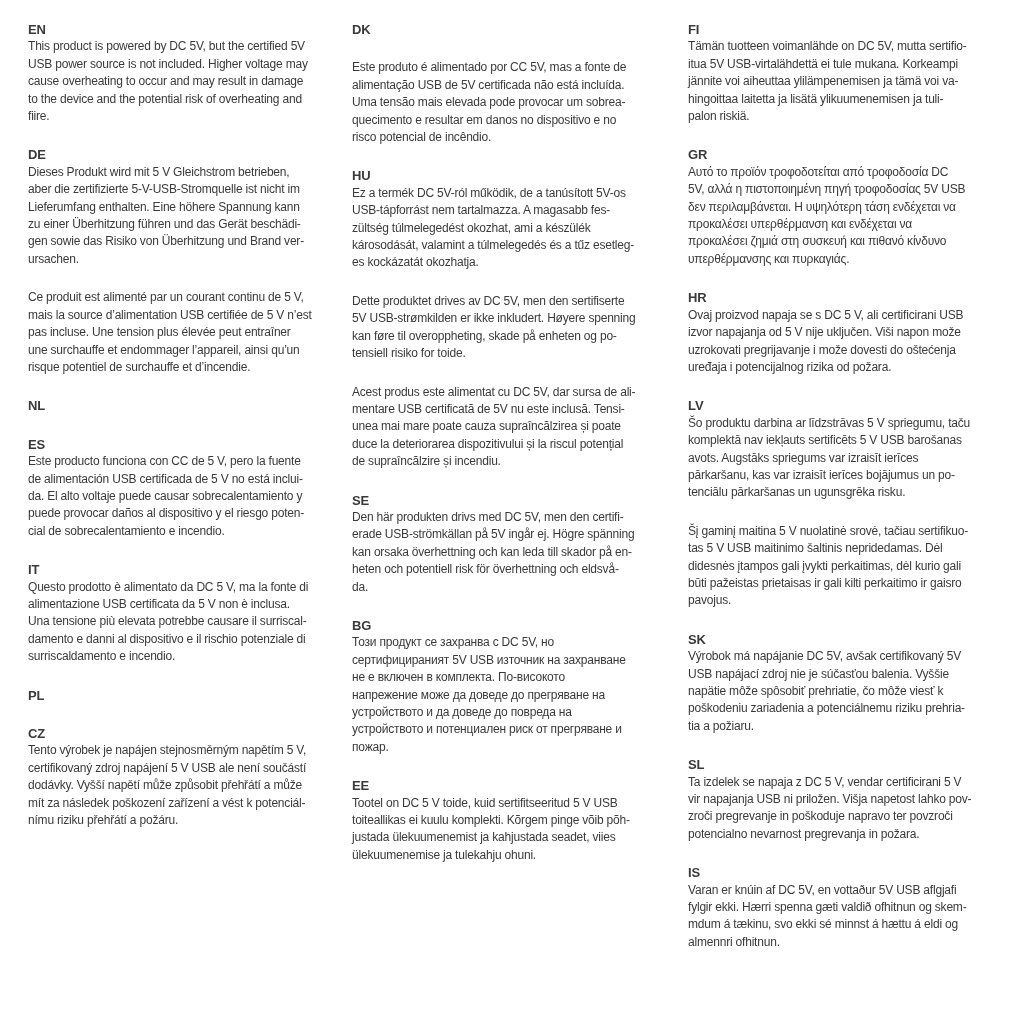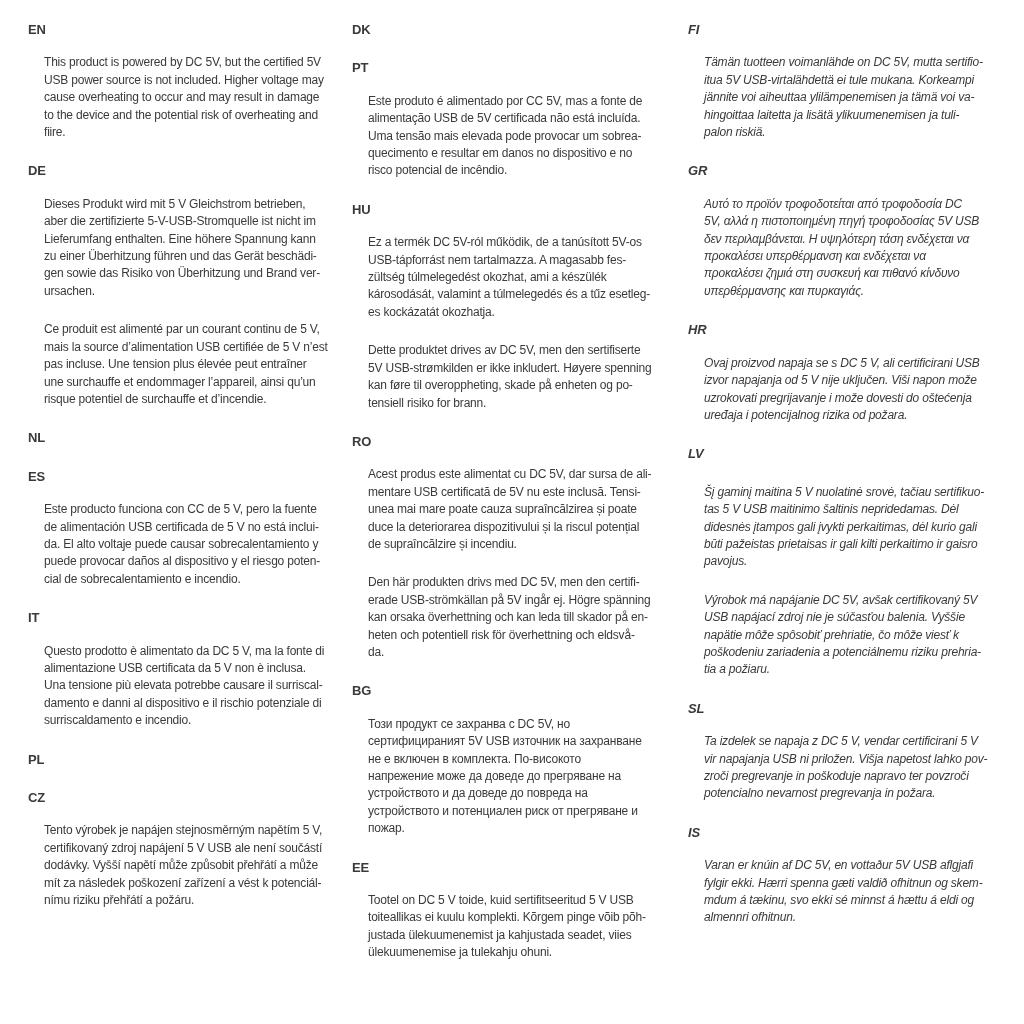--- a/index.html
+++ b/index.html
@@ -17,33 +17,33 @@
   .page {
     display: flex;
     box-sizing: border-box;
     padding: 21px 8px 0 28px;
   }
   .column {
     flex: 0 0 auto;
   }
   .col-0 { width: 324px; }
   .col-1 { width: 336px; }
-  .col-2 { width: 328px; font-style: italic; }
+  .col-2 { width: 328px; }
   .lang-block {
     margin: 0 0 21px 0;
   }
   .lang-code {
     margin: 0;
     font-size: 13px;
     font-weight: bold;
     line-height: 17.4px;
     letter-spacing: -0.1px;
   }
   .lang-text {
-    margin: 16px;
+    margin: 0;
     font-size: 12px;
     line-height: 17.4px;
     letter-spacing: -0.2px;
     white-space: pre;
   }
 </style>
 </head>
 <body>
 
 <div class="page">
@@ -103,50 +103,49 @@
 mít za následek poškození zařízení a vést k potenciál-
 nímu riziku přehřátí a požáru.</p>
     </section>
   </div>
 
   <div class="column col-1">
     <section class="lang-block">
       <h2 class="lang-code">DK</h2>
     </section>
     <section class="lang-block">
-      <h2 class="lang-code">PT</h2>
       <p class="lang-text">Este produto é alimentado por CC 5V, mas a fonte de
 alimentação USB de 5V certificada não está incluída.
 Uma tensão mais elevada pode provocar um sobrea-
 quecimento e resultar em danos no dispositivo e no
 risco potencial de incêndio.</p>
     </section>
     <section class="lang-block">
       <h2 class="lang-code">HU</h2>
       <p class="lang-text">Ez a termék DC 5V-ról működik, de a tanúsított 5V-os
 USB-tápforrást nem tartalmazza. A magasabb fes-
 zültség túlmelegedést okozhat, ami a készülék
 károsodását, valamint a túlmelegedés és a tűz esetleg-
 es kockázatát okozhatja.</p>
     </section>
     <section class="lang-block">
       <p class="lang-text">Dette produktet drives av DC 5V, men den sertifiserte
 5V USB-strømkilden er ikke inkludert. Høyere spenning
 kan føre til overoppheting, skade på enheten og po-
-tensiell risiko for brann.</p>
-    </section>
-    <section class="lang-block">
-      <h2 class="lang-code">RO</h2>
+tensiell risiko for toide.</p>
+    </section>
+    <section class="lang-block">
       <p class="lang-text">Acest produs este alimentat cu DC 5V, dar sursa de ali-
 mentare USB certificată de 5V nu este inclusă. Tensi-
 unea mai mare poate cauza supraîncălzirea și poate
 duce la deteriorarea dispozitivului și la riscul potențial
 de supraîncălzire și incendiu.</p>
     </section>
     <section class="lang-block">
+      <h2 class="lang-code">SE</h2>
       <p class="lang-text">Den här produkten drivs med DC 5V, men den certifi-
 erade USB-strömkällan på 5V ingår ej. Högre spänning
 kan orsaka överhettning och kan leda till skador på en-
 heten och potentiell risk för överhettning och eldsvå-
 da.</p>
     </section>
     <section class="lang-block">
       <h2 class="lang-code">BG</h2>
       <p class="lang-text">Този продукт се захранва с DC 5V, но
 сертифицираният 5V USB източник на захранване
@@ -185,29 +184,35 @@
     </section>
     <section class="lang-block">
       <h2 class="lang-code">HR</h2>
       <p class="lang-text">Ovaj proizvod napaja se s DC 5 V, ali certificirani USB
 izvor napajanja od 5 V nije uključen. Viši napon može
 uzrokovati pregrijavanje i može dovesti do oštećenja
 uređaja i potencijalnog rizika od požara.</p>
     </section>
     <section class="lang-block">
       <h2 class="lang-code">LV</h2>
+      <p class="lang-text">Šo produktu darbina ar līdzstrāvas 5 V spriegumu, taču
+komplektā nav iekļauts sertificēts 5 V USB barošanas
+avots. Augstāks spriegums var izraisīt ierīces
+pārkaršanu, kas var izraisīt ierīces bojājumus un po-
+tenciālu pārkaršanas un ugunsgrēka risku.</p>
     </section>
     <section class="lang-block">
       <p class="lang-text">Šį gaminį maitina 5 V nuolatinė srovė, tačiau sertifikuo-
 tas 5 V USB maitinimo šaltinis nepridedamas. Dėl
 didesnės įtampos gali įvykti perkaitimas, dėl kurio gali
 būti pažeistas prietaisas ir gali kilti perkaitimo ir gaisro
 pavojus.</p>
     </section>
     <section class="lang-block">
+      <h2 class="lang-code">SK</h2>
       <p class="lang-text">Výrobok má napájanie DC 5V, avšak certifikovaný 5V
 USB napájací zdroj nie je súčasťou balenia. Vyššie
 napätie môže spôsobiť prehriatie, čo môže viesť k
 poškodeniu zariadenia a potenciálnemu riziku prehria-
 tia a požiaru.</p>
     </section>
     <section class="lang-block">
       <h2 class="lang-code">SL</h2>
       <p class="lang-text">Ta izdelek se napaja z DC 5 V, vendar certificirani 5 V
 vir napajanja USB ni priložen. Višja napetost lahko pov-

